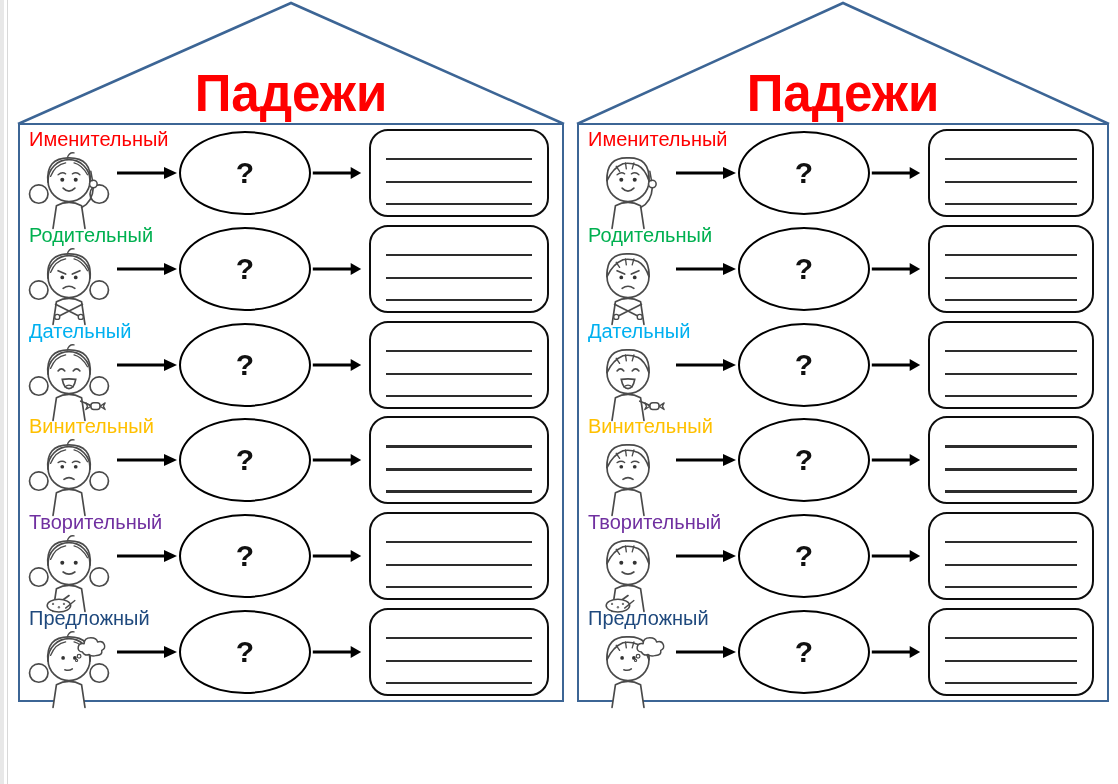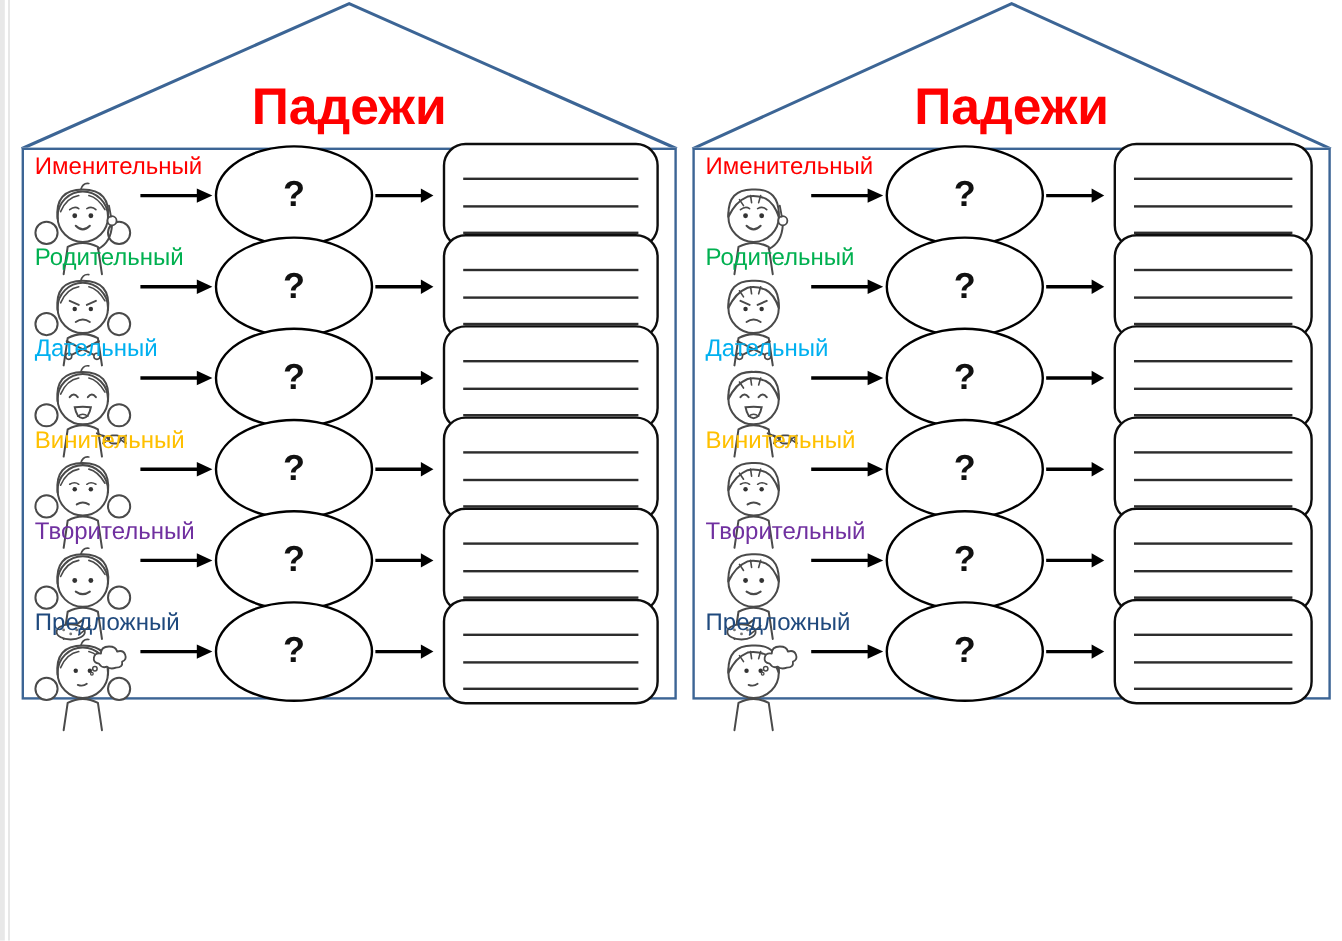--- a/index.html
+++ b/index.html
@@ -13,26 +13,26 @@
   .house{position:absolute;top:0;height:784px;}
   .house.left{left:18px;width:546px;}
   .house.right{left:577px;width:532px;}
 
   .roof{position:absolute;left:-2px;top:0;height:125px;}
   .house.left  .roof{width:550px;}
   .house.right .roof{width:536px;}
 
   .title{
     position:absolute;top:66px;left:0;right:0;margin:0;
-    text-align:center;font-size:43px;font-weight:bold;line-height:1.1;
+    text-align:center;font-size:51px;font-weight:bold;line-height:1.1;
     letter-spacing:0px;
   }
 
   .hbody{
-    position:absolute;top:123px;left:0;right:0;height:460px;
+    position:absolute;top:123px;left:0;right:0;height:579px;
     border:2.4px solid #3c6595;background:#fff;
     display:flex;flex-direction:column;box-sizing:border-box;
   }
   .row{flex:1 1 0;position:relative;}
 
   .label{
     position:absolute;top:3px;left:9px;
     font-size:20px;font-weight:400;white-space:nowrap;
   }
 

